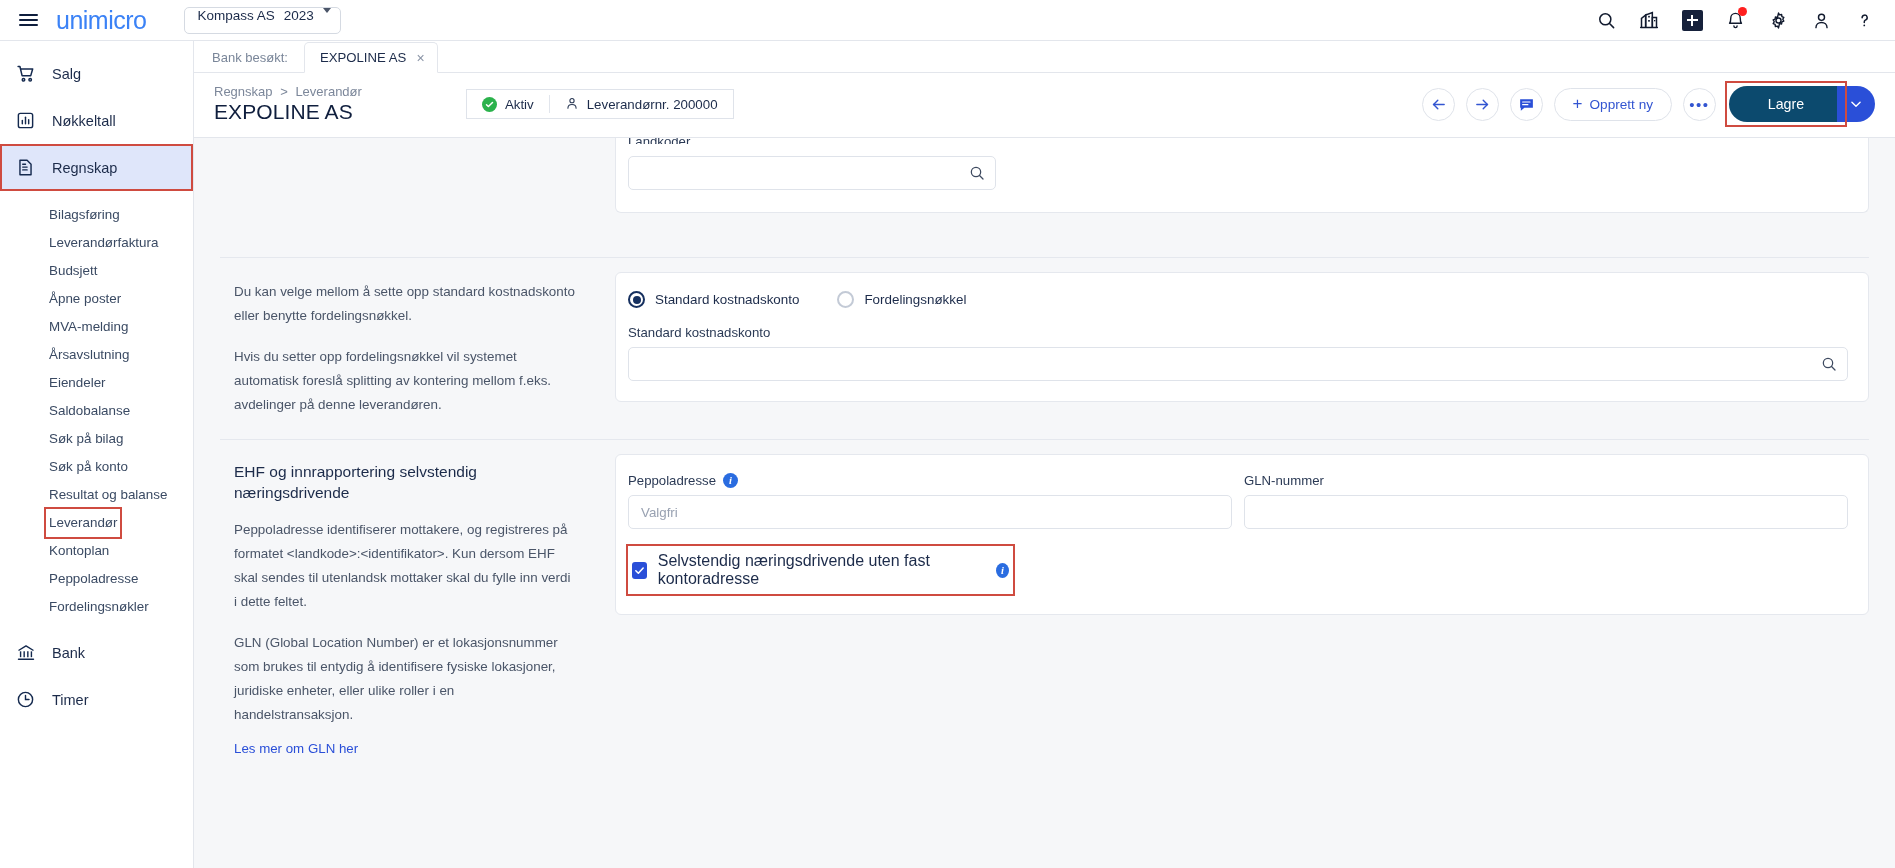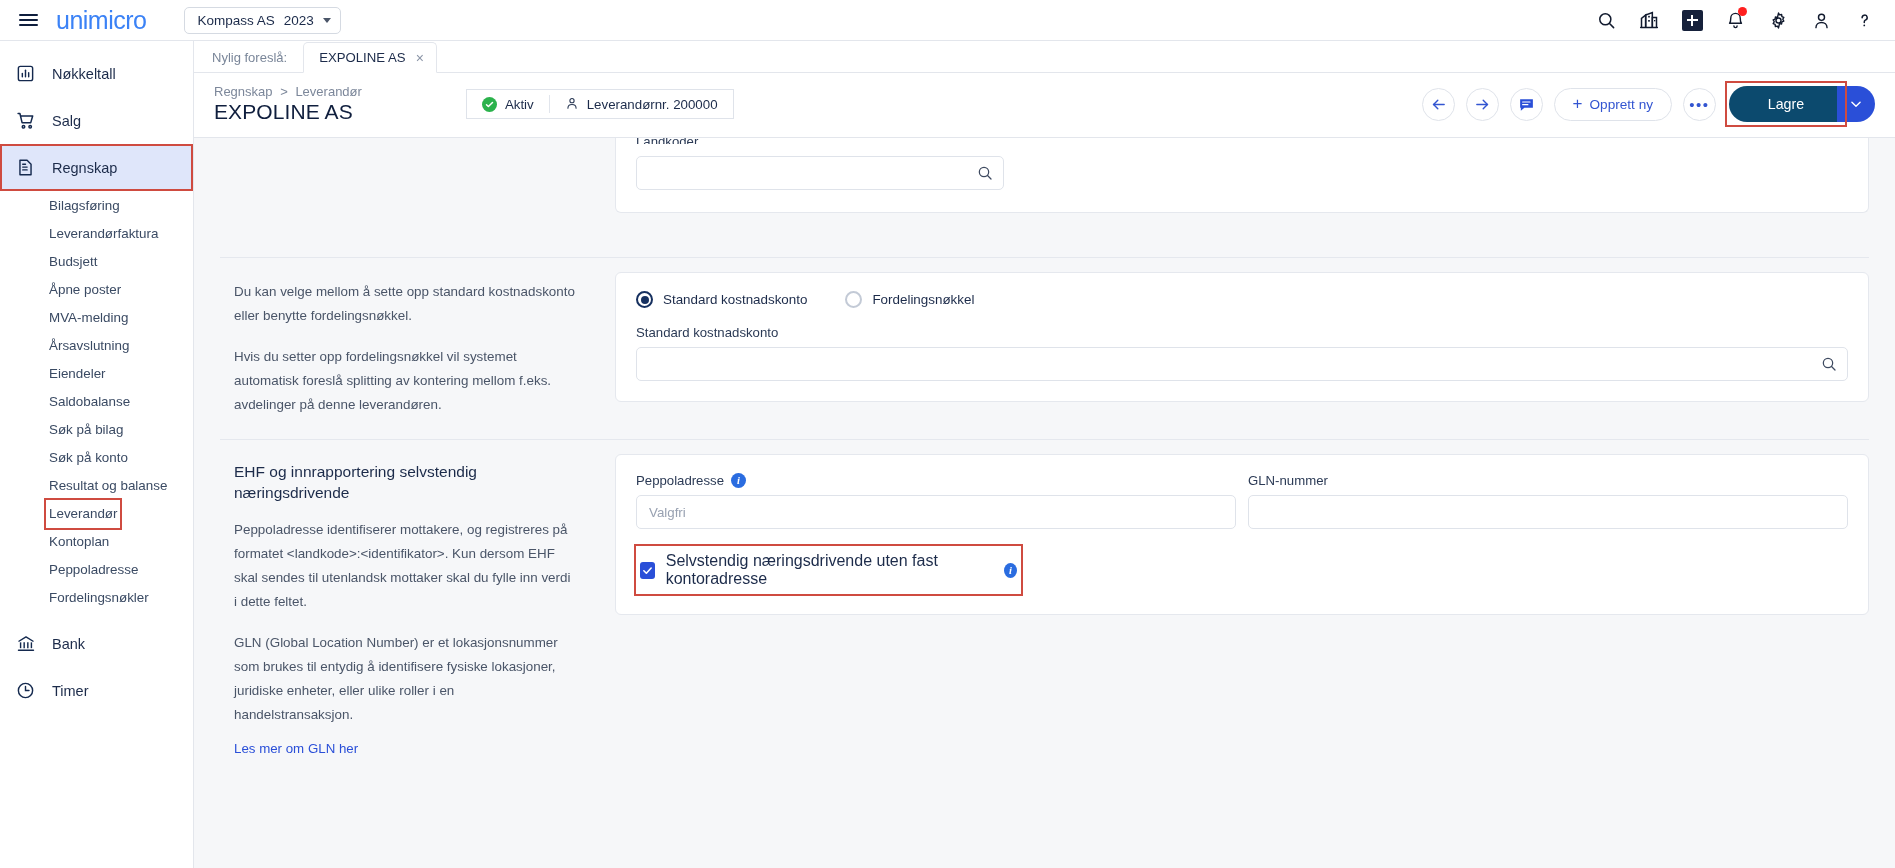--- a/index.html
+++ b/index.html
@@ -18,21 +18,21 @@
     display: flex; align-items: center;
     border-bottom: 1px solid #e3e6ec;
     background: #fff;
     position: relative; z-index: 5;
   }
   .burger { width: 56px; display: flex; align-items: center; justify-content: center; cursor: pointer; }
   .burger span { display: block; width: 19px; height: 2px; background: #0f1e3d; margin: 3px 0; border-radius: 1px; }
   .brand { font-size: 25px; font-weight: 400; letter-spacing: -0.5px; color: #3b82f6; margin-right: 38px; }
 
   .company-select {
-    display: flex; align-items: center; gap: 9px;
+    display: flex; align-items: flex-start; gap: 9px;
     border: 1px solid #d5dae2; border-radius: 5px;
     height: 27px; padding: 0 9px 0 12px;
     font-size: 13.5px; color: #1c2b4a; cursor: pointer; background:#fff;
   }
   .company-select .yr { color:#1c2b4a; }
   .caret { width: 0; height: 0; border-left: 4.5px solid transparent; border-right: 4.5px solid transparent; border-top: 5px solid #4a5568; }
 
   .top-right { margin-left: auto; display: flex; align-items: center; gap: 17px; padding-right: 18px; }
   .ticon { width: 26px; height: 26px; display: flex; align-items: center; justify-content: center; cursor: pointer; position: relative; color:#111a2e; }
   .badge-dot { position: absolute; top: 0px; right: 1px; width: 9px; height: 9px; border-radius: 50%; background: #ff1f1f; }
@@ -50,21 +50,21 @@
     padding-top: 9px; overflow: hidden; position: relative;
   }
   .nav-main {
     display: flex; align-items: center; gap: 15px;
     height: 47px; padding-left: 14px; cursor: pointer; font-size: 14.5px; color: #1c2b4a;
   }
   .nav-main .lbl { font-size: 14.5px; }
   .nav-main.active { background: #dfe6fa; }
   .nav-main.boxed { outline: 2px solid #cf4b40; outline-offset: -2px; }
   .nav-icon { width: 23px; display:flex; align-items:center; justify-content:center; color:#14294e; }
-  .subnav { padding: 1px 0 8px 0; }
+  .subnav { padding: 10px 0 8px 0; }
   .subitem {
     padding: 3px 0 3px 49px; font-size: 13.4px; color: #3a4a63;
     line-height: 22px; cursor: pointer; position: relative;
   }
   .subitem.boxed { }
   .subitem.boxed .txt { outline: 2px solid #cf4b40; outline-offset: 3px; }
   .subitem .txt { display:inline-block; }
 
   
   .content { flex: 1; display: flex; flex-direction: column; min-width: 0; background:#fff; }
@@ -132,21 +132,21 @@
   .sec-left { width: 395px; min-width: 395px; padding: 22px 40px 22px 14px; }
   .sec-right { flex: 1; padding: 14px 0 22px 0; }
   .divider { height: 1px; background:#e5e8ee; margin: 0 26px; }
 
   .sec-title { font-size: 15.5px; color:#1c2b4a; margin-bottom: 14px; font-weight: 400; line-height: 1.35; }
   .sec-p { font-size: 13.4px; color:#4a5568; line-height: 24px; margin-bottom: 17px; }
   .sec-link { font-size: 13.3px; color:#2a4fd8; text-decoration: none; cursor:pointer; }
 
   .card {
     background:#fff; border: 1px solid #e5e8ee; border-radius: 6px;
-    padding: 18px 20px 20px 20px;
+    padding: 18px 20px 20px 12px;
   }
   .card.top-partial { border-radius: 0 0 6px 6px; border-top: none; }
 
   .field-label { font-size: 13.2px; color:#2b3a55; margin-bottom: 7px; display:flex; align-items:center; gap:7px; }
   .inp {
     height: 34px; border: 1px solid #dfe3ea; border-radius: 5px; background:#fff;
     display:flex; align-items:center; padding: 0 10px 0 12px; font-size: 13.3px; color:#1c2b4a;
   }
   .inp .ph { color:#98a1b1; }
   .inp .srch { margin-left:auto; color:#3e4a60; display:flex; }
@@ -239,42 +239,42 @@
           <path d="M9 8.5a3.2 3.2 0 1 1 4 3c-.9.5-1.3 1.2-1.3 2.3v.6" stroke-linecap="round"></path>
           <circle cx="11.7" cy="18.3" r="1.1" fill="currentColor" stroke="none"></circle>
         </svg>
       </div>
     </div>
   </div>
 
   <div class="body">
 
     <div class="sidebar">
+
+      <div class="nav-main">
+        <span class="nav-icon">
+          <svg width="20" height="20" viewBox="0 0 24 24" fill="none" stroke="currentColor" stroke-width="1.8">
+            <path d="M2.5 3h2.2l2.6 11h10.4l2.3-8H6.2" stroke-linecap="round" stroke-linejoin="round"></path>
+            <circle cx="9" cy="19" r="1.5"></circle>
+              <circle cx="17" cy="19" r="1.5"></circle>
+          </svg>
+        </span>
+        <span class="lbl">Salg</span>
+      </div>
 
       <div class="nav-main">
         <span class="nav-icon">
           <svg width="19" height="19" viewBox="0 0 24 24" fill="none" stroke="currentColor" stroke-width="1.8">
             <rect x="3" y="3" width="18" height="18" rx="2.5"></rect>
             <line x1="8" y1="16" x2="8" y2="12" stroke-linecap="round"></line>
             <line x1="12" y1="16" x2="12" y2="8" stroke-linecap="round"></line>
             <line x1="16" y1="16" x2="16" y2="11" stroke-linecap="round"></line>
           </svg>
         </span>
         <span class="lbl">Nøkkeltall</span>
-      </div>
-
-      <div class="nav-main">
-        <span class="nav-icon">
-          <svg width="20" height="20" viewBox="0 0 24 24" fill="none" stroke="currentColor" stroke-width="1.8">
-            <path d="M2.5 3h2.2l2.6 11h10.4l2.3-8H6.2" stroke-linecap="round" stroke-linejoin="round"></path>
-            <circle cx="9" cy="19" r="1.5"></circle>
-              <circle cx="17" cy="19" r="1.5"></circle>
-          </svg>
-        </span>
-        <span class="lbl">Salg</span>
       </div>
 
       <div class="nav-main active boxed">
         <span class="nav-icon">
           <svg width="19" height="19" viewBox="0 0 24 24" fill="none" stroke="currentColor" stroke-width="1.8">
             <path d="M5 2.8h9l5 5v13.4H5z" stroke-linejoin="round"></path>
             <line x1="8.5" y1="8" x2="12" y2="8" stroke-linecap="round"></line>
             <line x1="8.5" y1="11.5" x2="14" y2="11.5" stroke-linecap="round"></line>
             <line x1="8.5" y1="15" x2="14" y2="15" stroke-linecap="round"></line>
           </svg>
@@ -322,21 +322,21 @@
               <path d="M12 6.8V12h4.4" stroke-linecap="round"></path>
           </svg>
         </span>
         <span class="lbl">Timer</span>
       </div>
     </div>
 
     <div class="content">
 
       <div class="tabstrip">
-        <div class="recent-label">Nylig foreslå:</div>
+        <div class="recent-label">Bank besøkt:</div>
         <div class="tab">
           <span>EXPOLINE AS</span>
           <span class="tab-close">×</span>
         </div>
       </div>
 
       <div class="pagehead">
         <div class="crumbwrap">
           <div class="crumb">
             <span>Regnskap</span>

